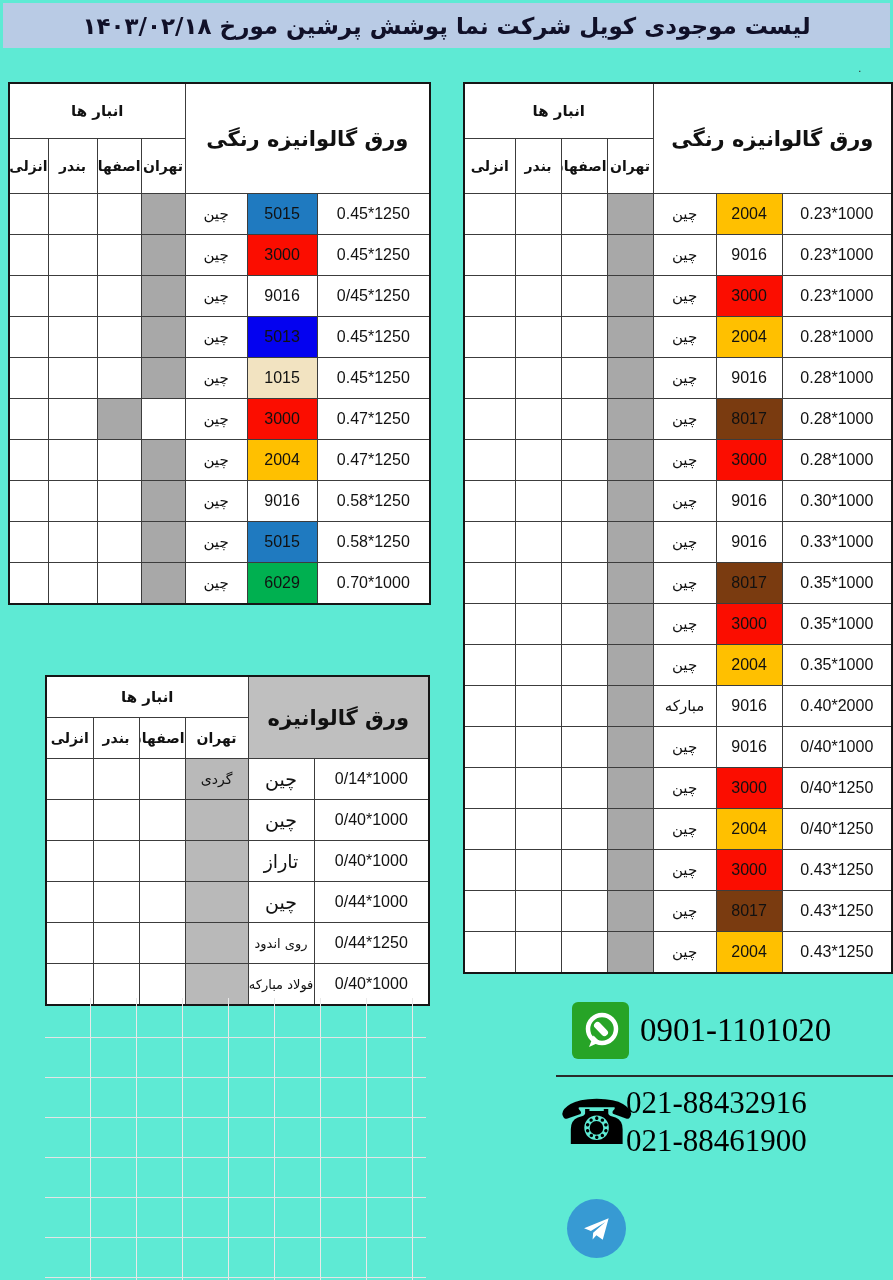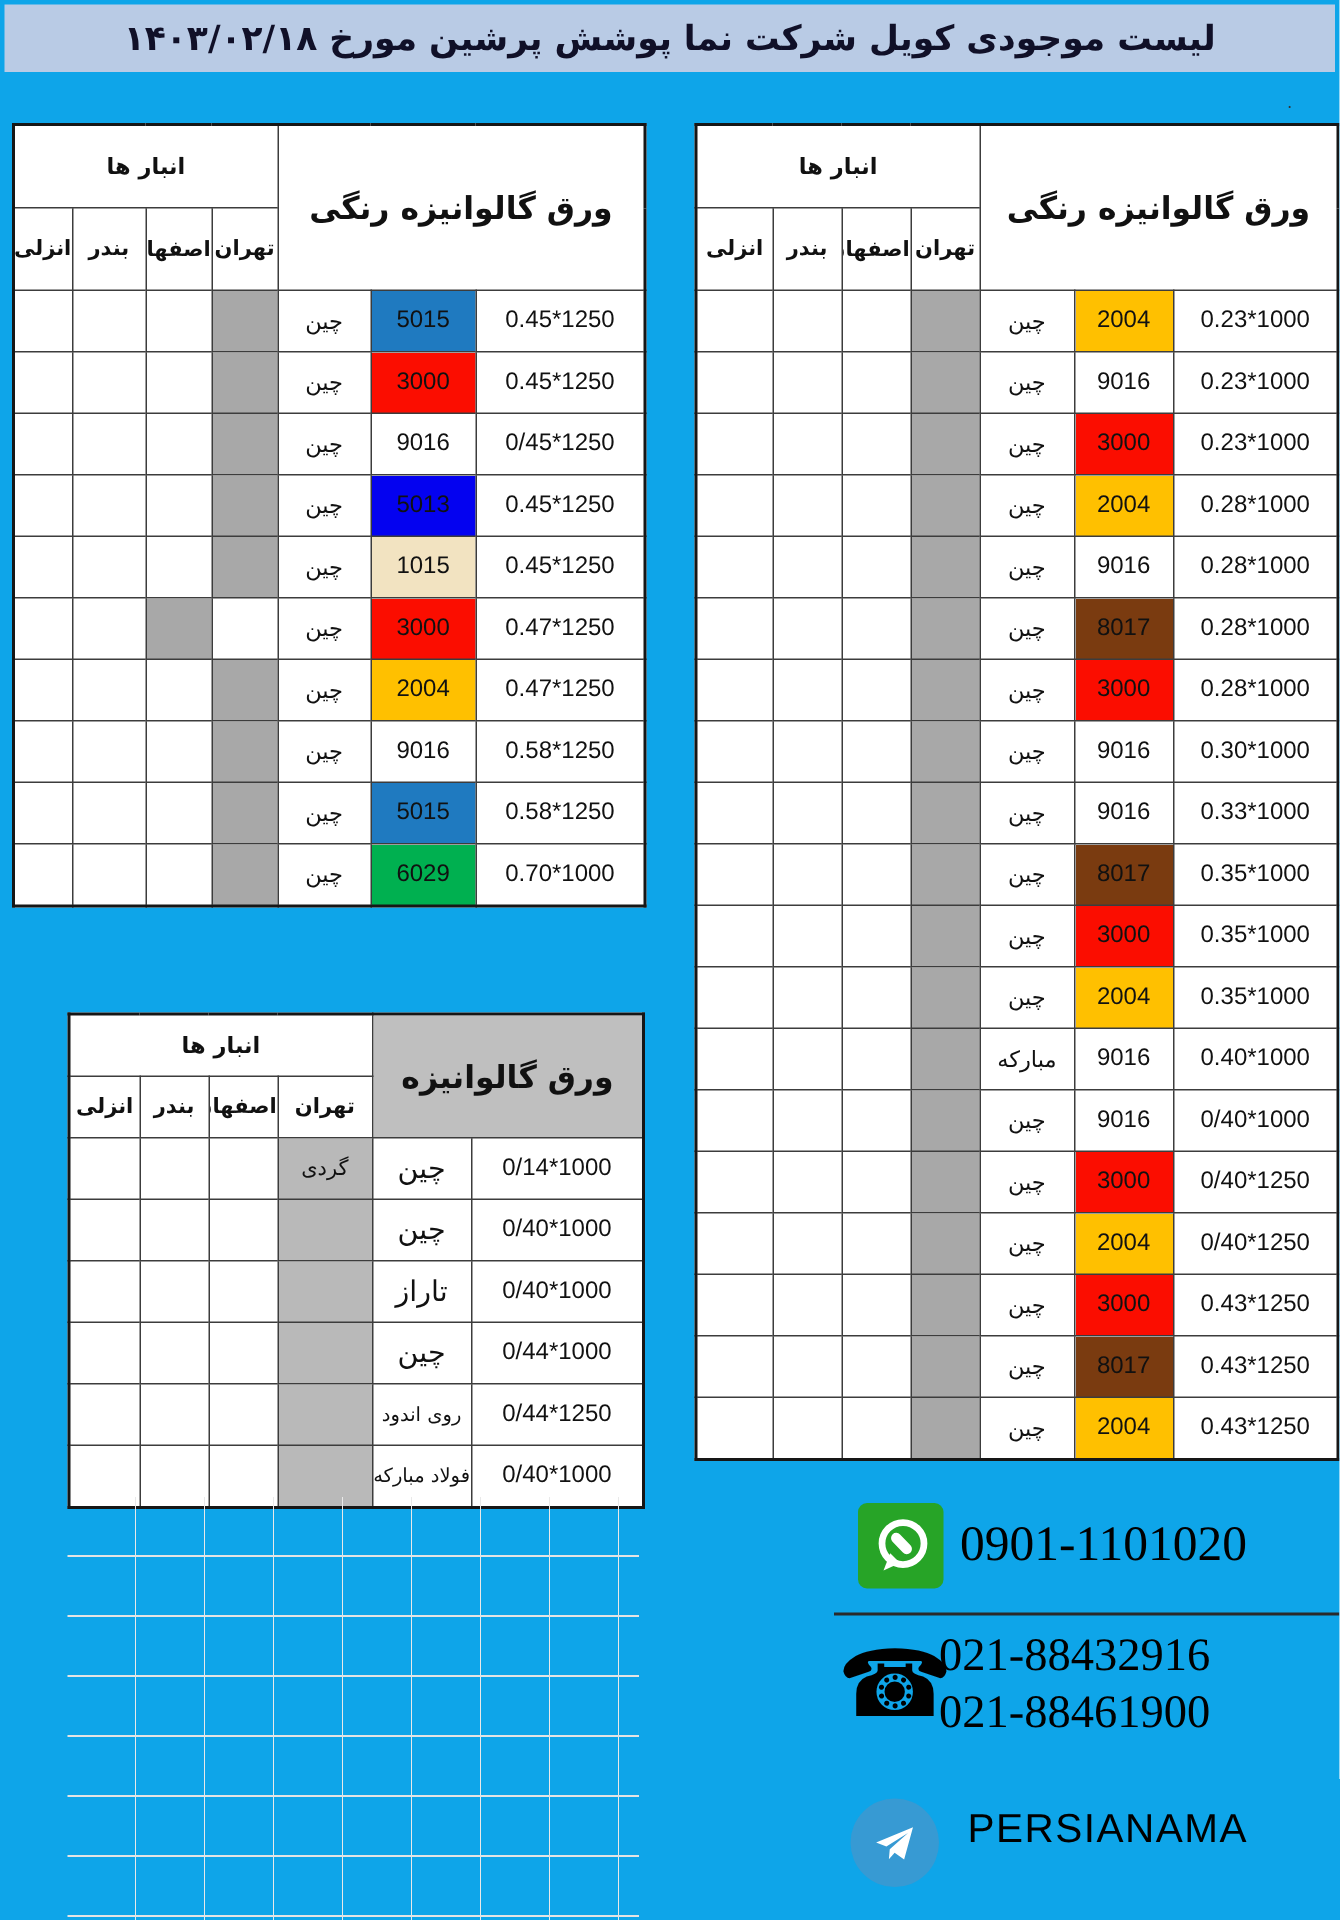--- a/index.html
+++ b/index.html
@@ -1,16 +1,16 @@
 <!DOCTYPE html>
 <html lang="fa" style="--title-bg: #B9CBE5; --gray-cell: #A8A8A8; --gray-header: #BFBFBF; --gray-cell-light: #B9B9B9; --whatsapp-green: #27A427; --telegram-blue: #379AD3; --ral-5015-blue: #1F7AC0; --ral-3000-red: #FB0D00; --ral-5013-blue: #0402F0; --ral-1015-cream: #F2E3C1; --ral-2004-amber: #FFC000; --ral-6029-green: #00B050; --ral-8017-brown: #7A3B10;"><head>
 <meta charset="utf-8">
 <style>
   html,body{margin:0;padding:0;background:#fff;}
-  .sheet{position:relative;width:893px;height:1280px;background:#0ea5e9;overflow:hidden;
+  .sheet{position:relative;width:893px;height:1280px;background:#5eead4;overflow:hidden;
          font-family:"DejaVu Sans",sans-serif;color:#111;}
   
   .title-bar{position:absolute;left:3px;top:3px;width:887px;height:45px;
              background:var(--title-bg);display:flex;align-items:center;justify-content:center;
              direction:rtl;font-weight:bold;font-size:23px;color:#101028;}
   .stray{position:absolute;left:858px;top:62px;font-size:11px;color:#333;}
   
   table.tbl{position:absolute;border-collapse:collapse;table-layout:fixed;direction:rtl;
             background:#fff;border:2px solid #161616;}
   table.tbl td{border:1px solid #3c3c3c;text-align:center;vertical-align:middle;
@@ -321,21 +321,21 @@
           <td class="size">0.35*1000</td>
           <td class="code" style="background: rgb(255, 192, 0);">2004</td>
           <td class="origin">چین</td>
           <td class="gray"></td>
           <td></td>
           <td></td>
           <td></td>
         </tr>
 
         <tr class="datarow">
-          <td class="size">0.40*1000</td>
+          <td class="size">0.40*2000</td>
           <td class="code" style="background: rgb(255, 255, 255);">9016</td>
           <td class="origin">مبارکه</td>
           <td class="gray"></td>
           <td></td>
           <td></td>
           <td></td>
         </tr>
 
         <tr class="datarow">
           <td class="size">0/40*1000</td>
@@ -495,15 +495,14 @@
   <div class="phone-list">
     <div>021-88432916</div>
     <div>021-88461900</div>
   </div>
 
   <div class="tg-icon">
     <svg width="40" height="40" viewBox="0 0 48 48" aria-hidden="true">
       <path d="M38 11 L8.5 23.2 l8.2 3.1 L34 15.5 l-14.6 13 -0.7 8 4.6-5.1 7.6 5.4 Z" fill="#fff"></path>
     </svg>
   </div>
-  <div class="tg-name">PERSIANAMA</div>
 
 </div>
 
 </body></html>

